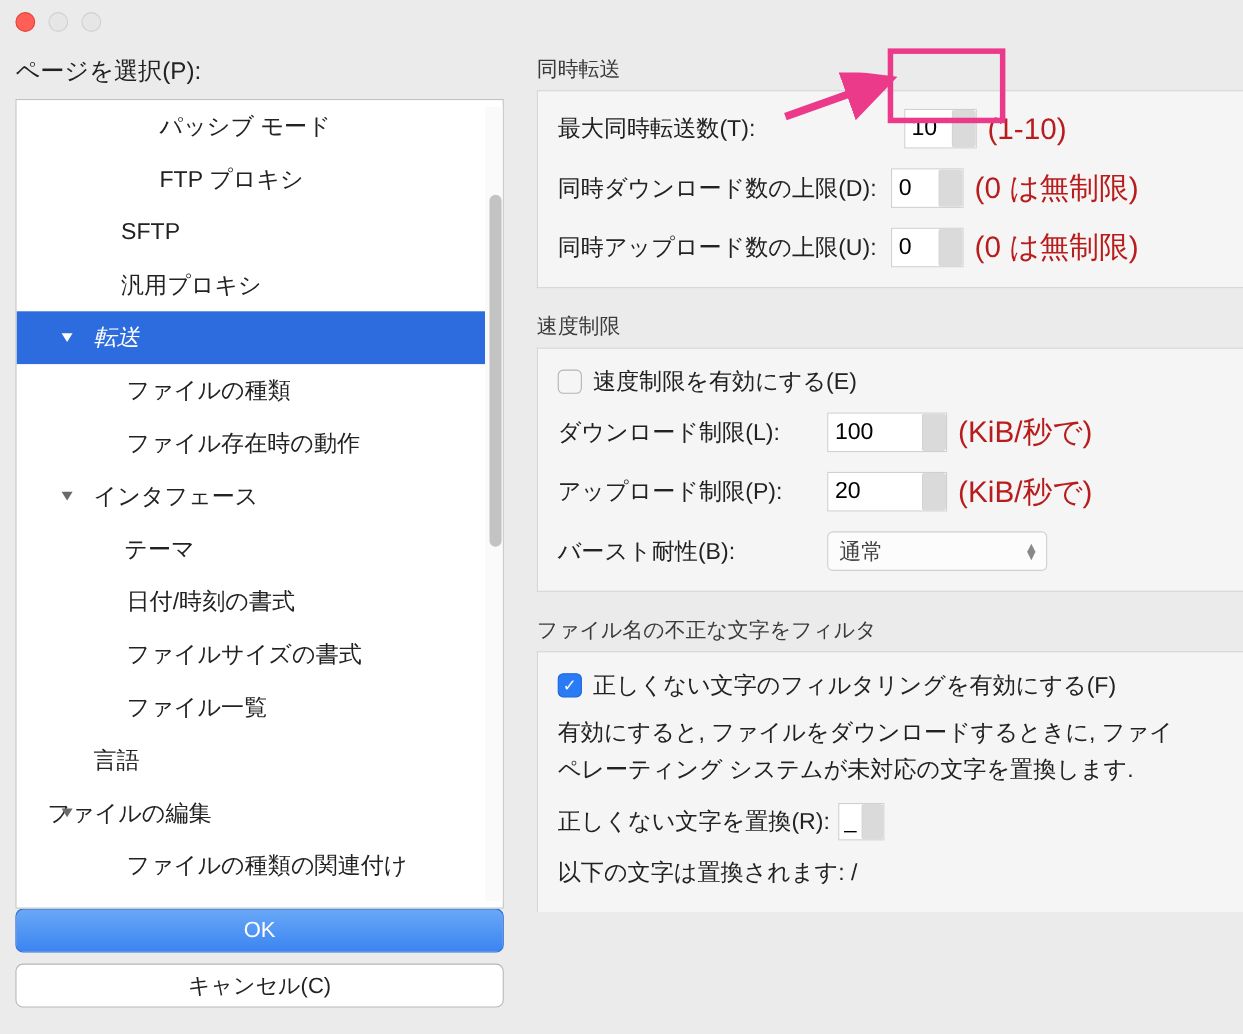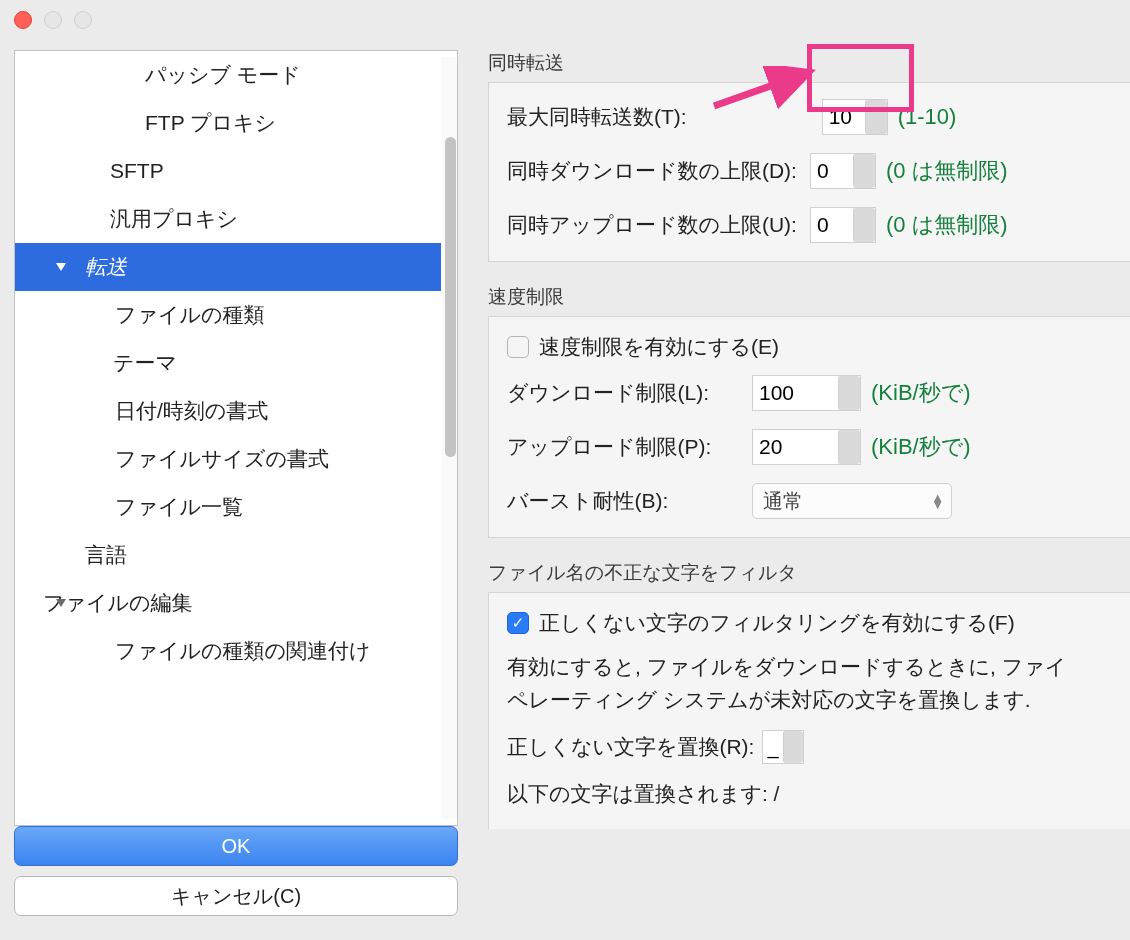--- a/index.html
+++ b/index.html
@@ -47,21 +47,21 @@
     .group-box { background: #f5f5f5; border: 1px solid #d5d5d5; padding: 16px 18px 18px 18px; margin-bottom: 22px; border-right: none; }
 
     .form-row { display: flex; align-items: center; font-size: 21px; color: #222; margin-bottom: 18px; }
     .form-row:last-child { margin-bottom: 0; }
     .row-label { flex: 0 0 auto; }
 
     .spinner { display: inline-flex; align-items: center; height: 36px; background: #fff; border: 1px solid #d0d0d0; }
     .spinner input { border: none; height: 100%; font-size: 21px; padding: 0 3px 0 6px; outline: none; background: transparent; font-family: inherit; }
     .spinner .spin-btns { width: 22px; height: 100%; background: #dadada; border-left: 1px solid #d0d0d0; border-radius: 3px; }
 
-    .hint { font-size: 22px; color: #15803d; margin-left: 10px; }
+    .hint { font-size: 27px; color: #b91c1c; margin-left: 10px; }
 
     .chk-row { display: flex; align-items: center; gap: 10px; font-size: 21px; color: #222; margin-bottom: 14px; }
     .checkbox { width: 22px; height: 22px; border: 1px solid #b4b4b4; border-radius: 5px; display: inline-flex; align-items: center; justify-content: center; font-size: 15px; color: #fff; }
     .checkbox.checked { background: #2a7bf6; border-color: #1b63da; }
 
     .select { display: inline-flex; align-items: center; justify-content: space-between; width: 200px; height: 36px; background: #fcfcfc; border: 1px solid #d0d0d0; border-radius: 5px; padding: 0 10px; font-size: 20px; color: #444; }
     .select .arrows { font-size: 13px; color: #888; letter-spacing: -3px; line-height: 7px; }
 
     .text-input { display: inline-flex; align-items: center; height: 34px; background: #fff; border: 1px solid #d0d0d0; }
     .text-input input { border: none; height: 100%; font-size: 20px; padding: 0 2px 0 4px; background: transparent; outline: none; width: 20px; font-family: inherit; }
@@ -77,20 +77,21 @@
 <body>
 
 <div class="titlebar">
   <div class="tl-btn" style="background:#ff5f57;border:1px solid #e24238;"></div>
   <div class="tl-btn" style="background:#e6e6e6;border:1px solid #d0d0d0;"></div>
   <div class="tl-btn" style="background:#e6e6e6;border:1px solid #d0d0d0;"></div>
 </div>
 
 <div class="content">
   <div class="left-pane">
+    <div class="left-label">ページを選択(P):</div>
     <div class="tree-box">
       <div class="tree-content" id="tree-content">
           <div class="tree-row lvl-a">
             <span class="lbl">パッシブ モード</span>
           </div>
           <div class="tree-row lvl-a">
             <span class="lbl">FTP プロキシ</span>
           </div>
           <div class="tree-row lvl-b">
             <span class="lbl">SFTP</span>
@@ -101,20 +102,31 @@
           <div class="tree-row lvl-sel" data-selected="true">
             <span class="tri">
               <svg width="12" height="12">
                 <polygon points="1,2 11,2 6,10" fill="#fff"></polygon>
               </svg>
             </span>
             <span class="lbl">転送</span>
           </div>
           <div class="tree-row lvl-sub">
             <span class="lbl">ファイルの種類</span>
+          </div>
+          <div class="tree-row lvl-sub">
+            <span class="lbl">ファイル存在時の動作</span>
+          </div>
+          <div class="tree-row lvl-iface">
+            <span class="tri">
+              <svg width="12" height="12">
+                <polygon points="1,2 11,2 6,10" fill="#6a6a6a"></polygon>
+              </svg>
+            </span>
+            <span class="lbl">インタフェース</span>
           </div>
           <div class="tree-row lvl-theme">
             <span class="lbl">テーマ</span>
           </div>
           <div class="tree-row lvl-sub">
             <span class="lbl">日付/時刻の書式</span>
           </div>
           <div class="tree-row lvl-sub">
             <span class="lbl">ファイルサイズの書式</span>
           </div>

